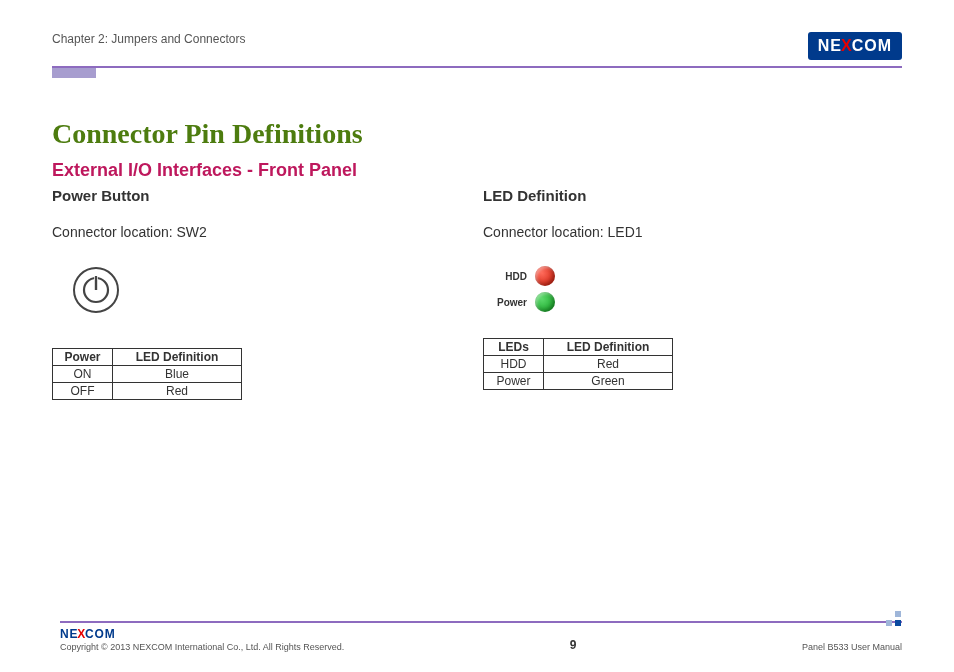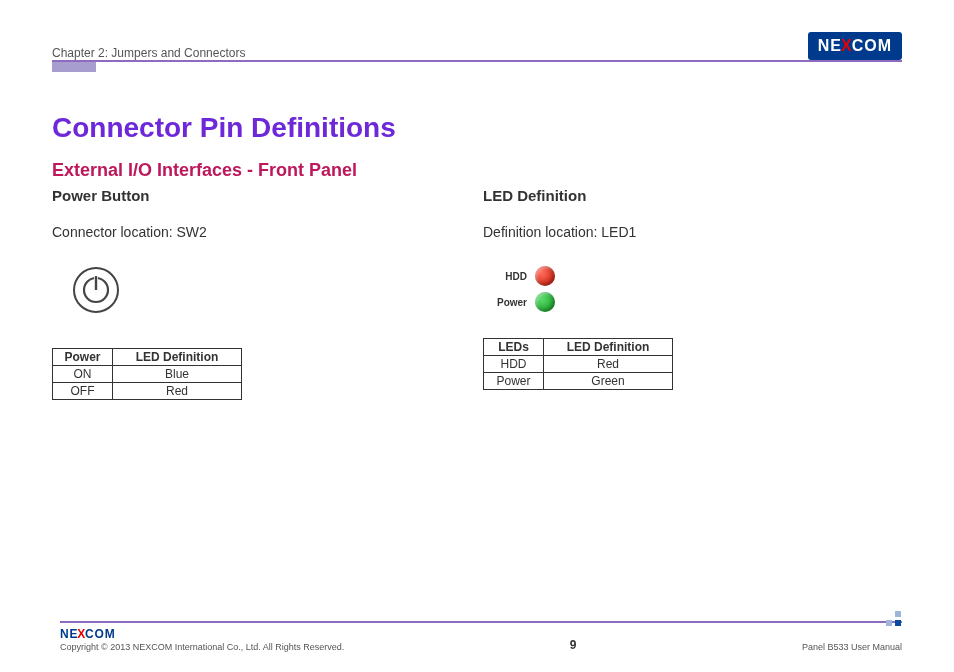--- a/index.html
+++ b/index.html
@@ -10,21 +10,22 @@
     color: #333;
     background: #fff;
     position: relative;
   }
   .page {
     padding: 32px 52px 0 52px;
   }
   .top-row {
     display: flex;
     justify-content: space-between;
-    align-items: flex-end;
+    align-items: flex-start;
+    margin-bottom: 6px;
   }
   .chapter-label {
     font-size: 12px;
     color: #555;
   }
   .logo-box {
     background: #003a8c;
     color: #fff;
     font-weight: 700;
     font-size: 16px;
@@ -46,22 +47,23 @@
   }
   .tab-block {
     width: 44px;
     height: 10px;
     background: #a79dcf;
     margin-bottom: 40px;
   }
   h1.main-title {
     font-size: 28px;
     font-weight: 600;
-    color: #6d28d9;
-    margin-bottom: 16px;
+    color: #4d7c0f;
+    margin-bottom: 10px;
+    font-family: Liberation Serif, serif;
   }
   h2.sub-title {
     font-size: 18px;
     font-weight: 700;
     color: #be185d;
     margin-bottom: 6px;
   }
   .columns {
     display: flex;
     gap: 12px;
@@ -211,21 +213,21 @@
           <tr>
             <td>OFF</td>
             <td>Red</td>
           </tr>
         </tbody>
       </table>
     </div>
 
     <div class="col">
       <h3 class="section-head">LED Definition</h3>
-      <div class="conn-loc">Definition location: LED1</div>
+      <div class="conn-loc">Connector location: LED1</div>
 
       <div class="led-diagram">
         <div class="led-row">
           <div class="led-label">HDD</div>
           <div class="led-circle led-red"></div>
         </div>
         <div class="led-row" style="margin-top:4px;">
           <div class="led-label">Power</div>
           <div class="led-circle led-green"></div>
         </div>

